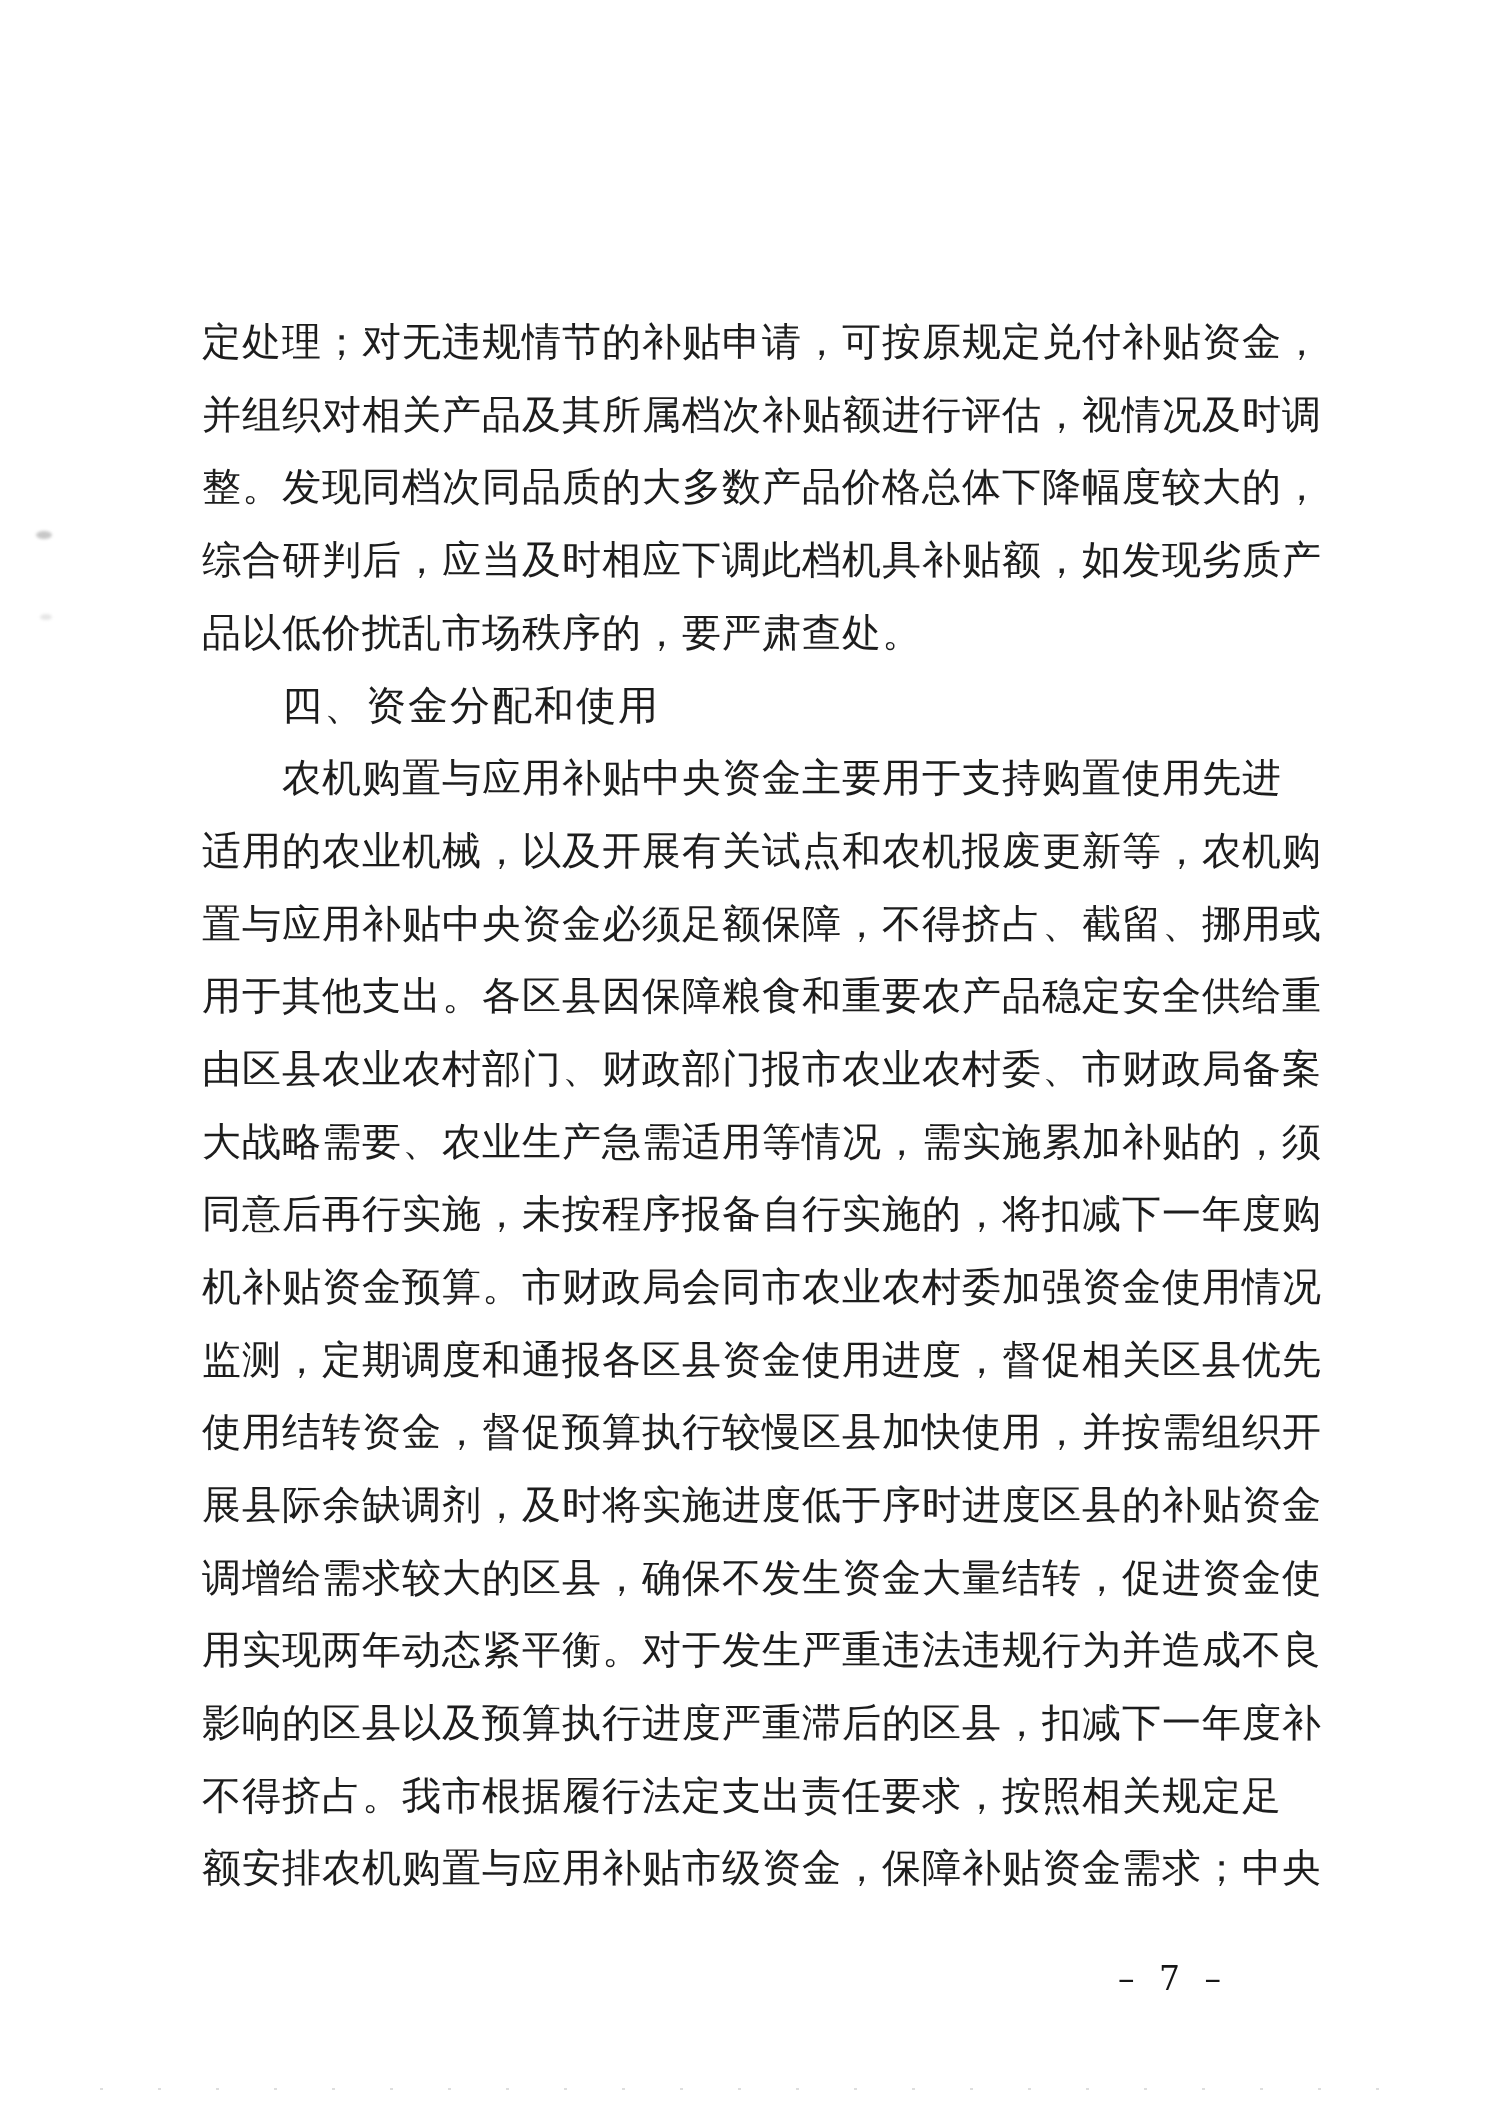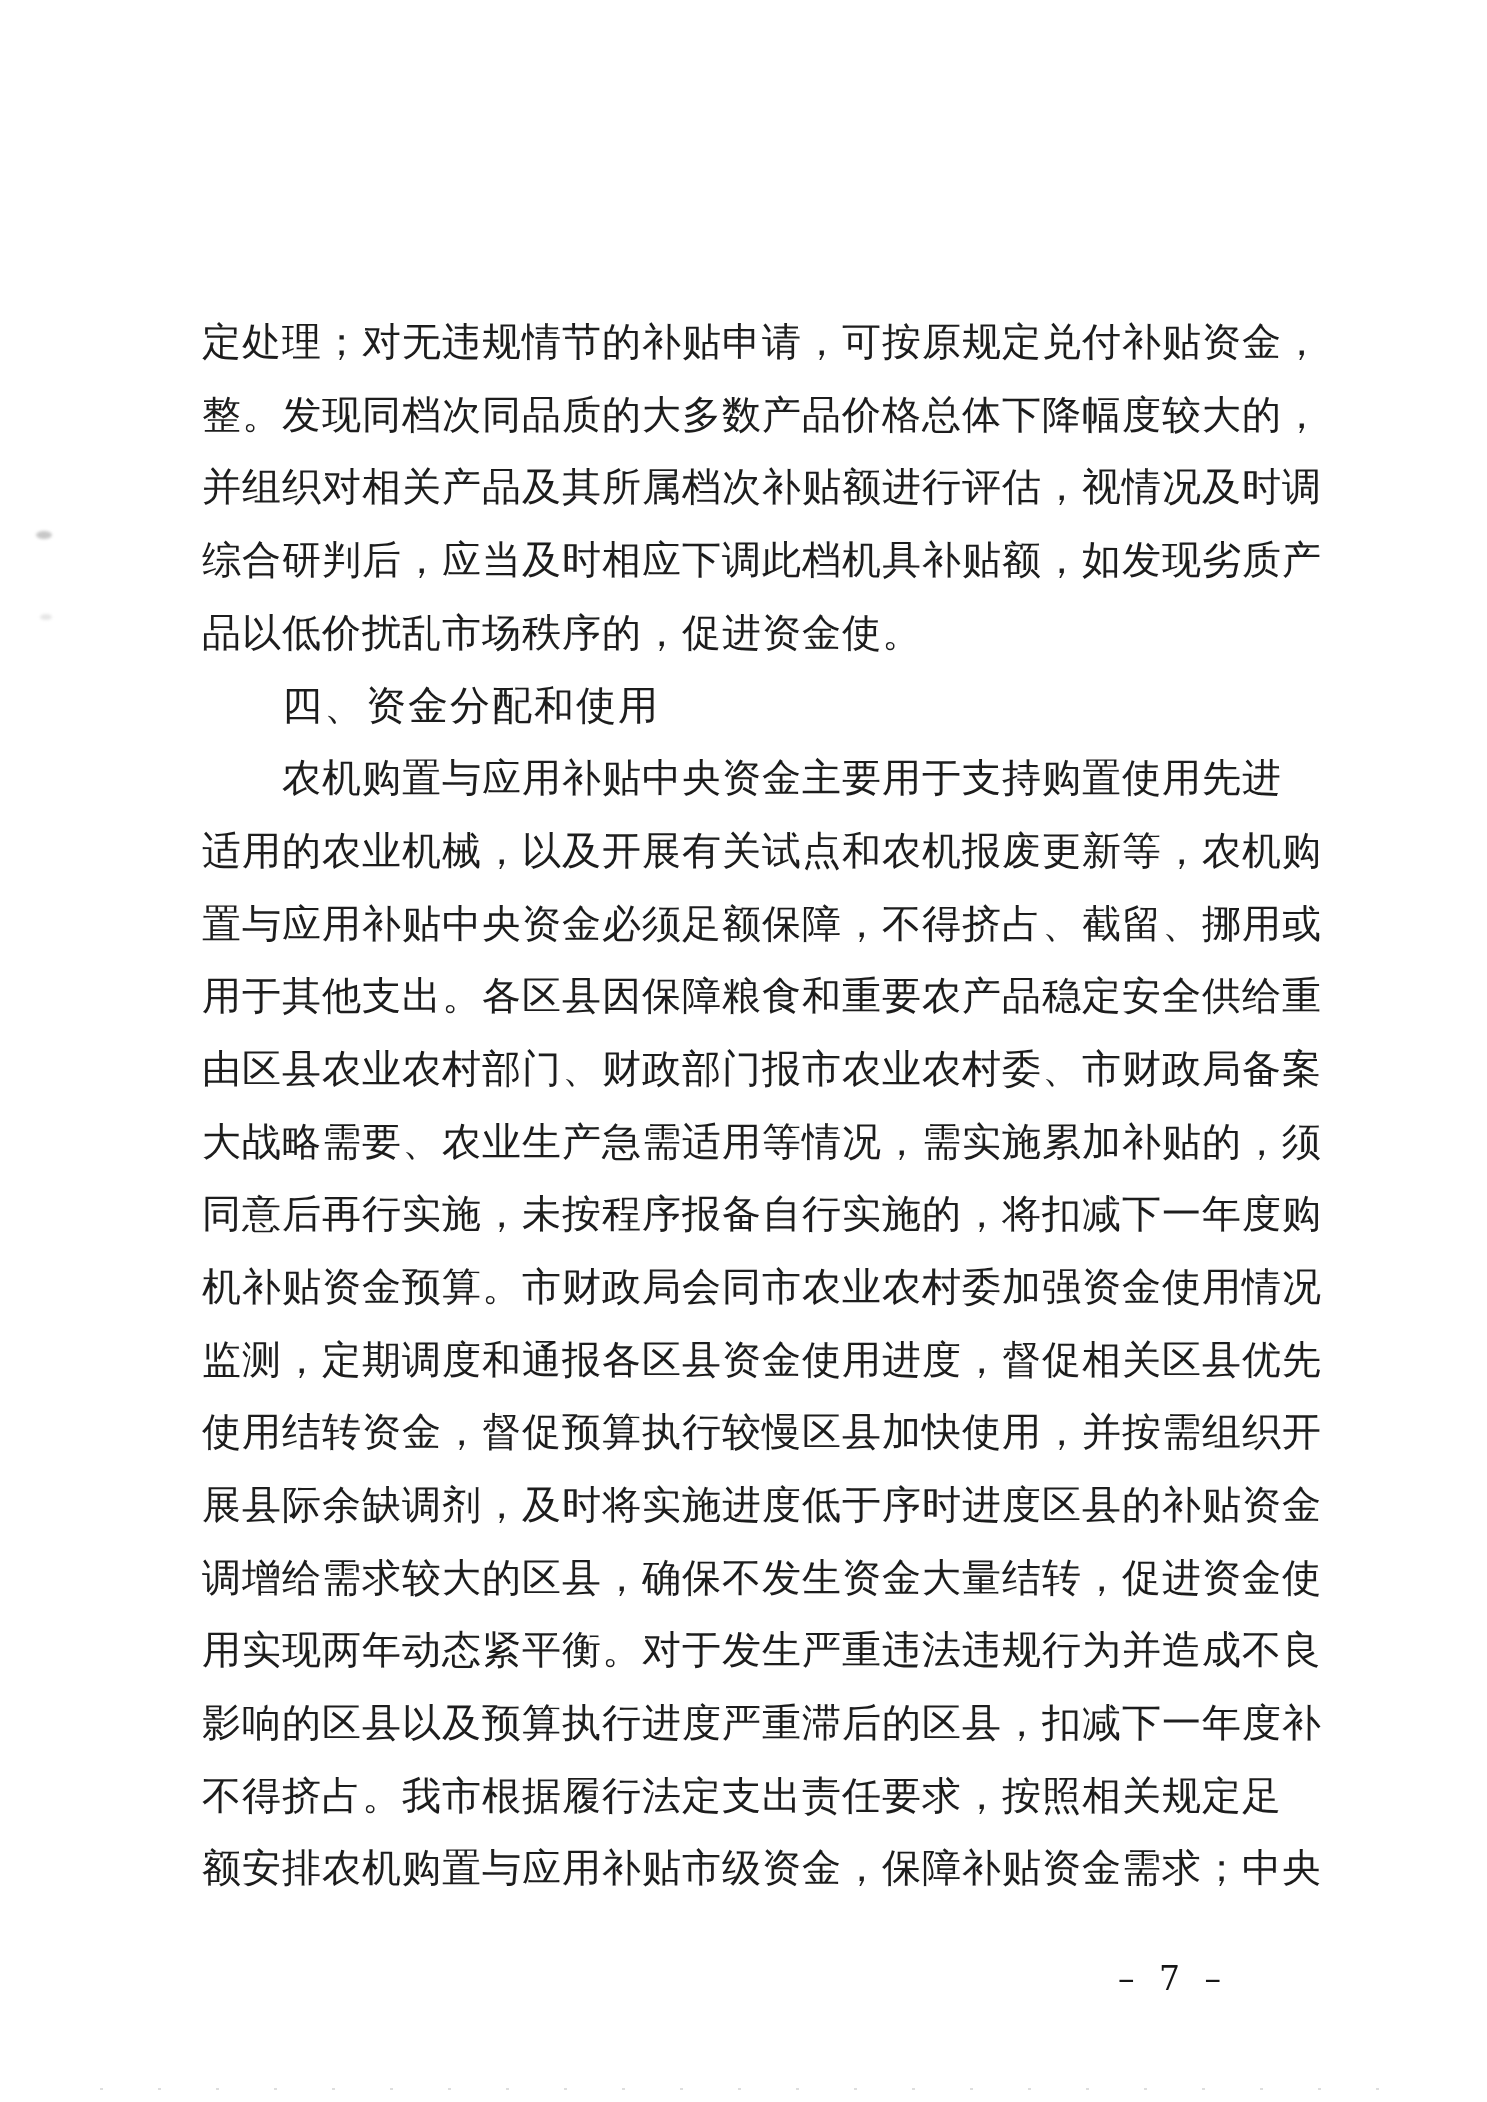--- a/index.html
+++ b/index.html
@@ -62,24 +62,24 @@
     opacity:.45;
   }
 </style>
 </head>
 <body>
 
 <div class="page">
 
   <div class="doc-body">
     <div class="line">定处理；对无违规情节的补贴申请，可按原规定兑付补贴资金，</div>
+    <div class="line">并组织对相关产品及其所属档次补贴额进行评估，视情况及时调</div>
     <div class="line">整。发现同档次同品质的大多数产品价格总体下降幅度较大的，</div>
-    <div class="line">并组织对相关产品及其所属档次补贴额进行评估，视情况及时调</div>
     <div class="line">综合研判后，应当及时相应下调此档机具补贴额，如发现劣质产</div>
-    <div class="line">品以低价扰乱市场秩序的，促进资金使。</div>
+    <div class="line">品以低价扰乱市场秩序的，要严肃查处。</div>
     <div class="line heading indent">四、资金分配和使用</div>
     <div class="line indent">农机购置与应用补贴中央资金主要用于支持购置使用先进</div>
     <div class="line">适用的农业机械，以及开展有关试点和农机报废更新等，农机购</div>
     <div class="line">置与应用补贴中央资金必须足额保障，不得挤占、截留、挪用或</div>
     <div class="line">用于其他支出。各区县因保障粮食和重要农产品稳定安全供给重</div>
     <div class="line">由区县农业农村部门、财政部门报市农业农村委、市财政局备案</div>
     <div class="line">大战略需要、农业生产急需适用等情况，需实施累加补贴的，须</div>
     <div class="line">同意后再行实施，未按程序报备自行实施的，将扣减下一年度购</div>
     <div class="line">机补贴资金预算。市财政局会同市农业农村委加强资金使用情况</div>
     <div class="line">监测，定期调度和通报各区县资金使用进度，督促相关区县优先</div>

